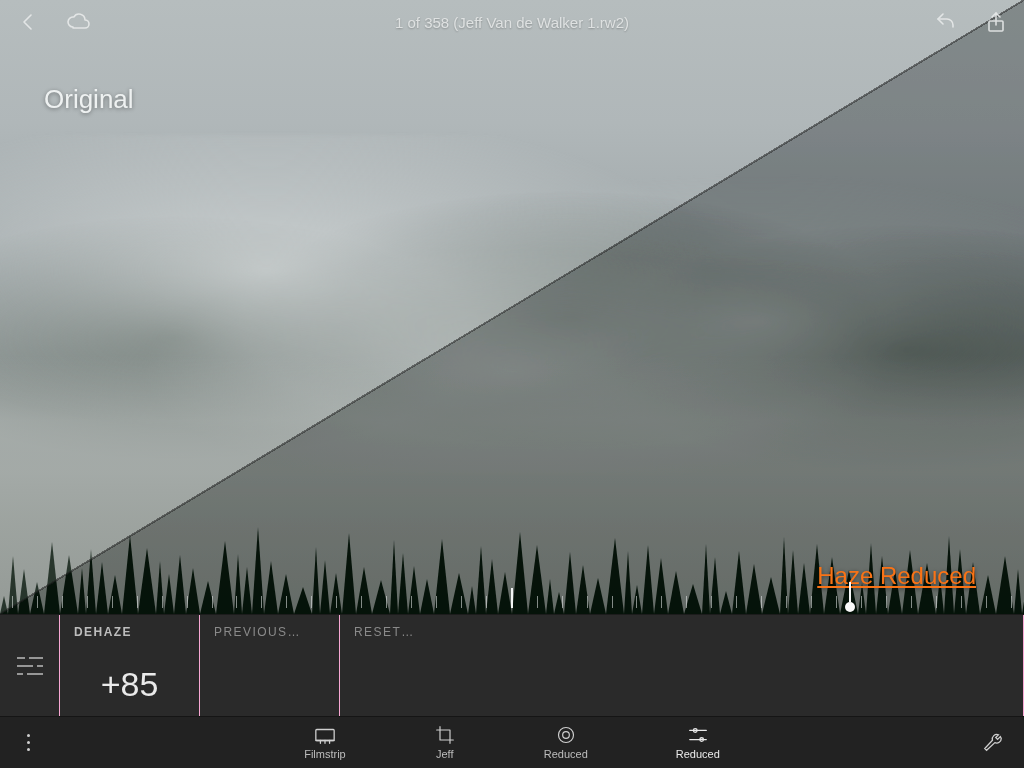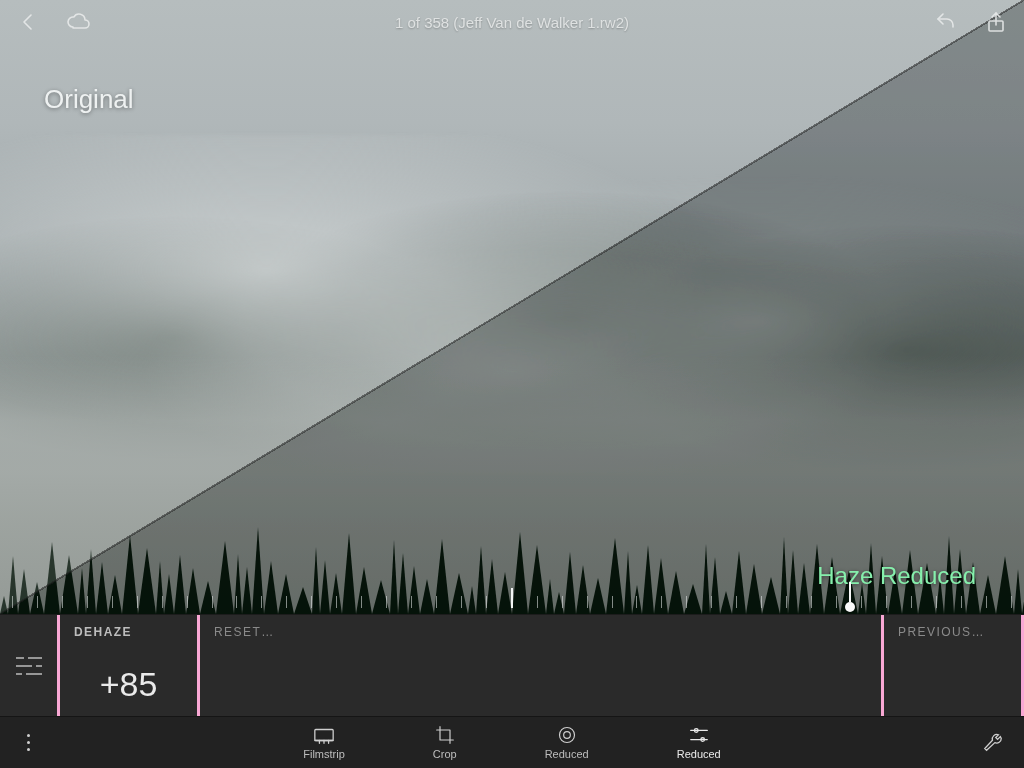--- a/index.html
+++ b/index.html
@@ -85,22 +85,23 @@
     pointer-events:none;
   }
 
   .label-original {
     position:absolute; left:44px; top:84px;
     color:#eef1f1; font-size:26px; font-weight:300;
     text-shadow: 0 1px 4px rgba(0,0,0,.4);
   }
   .label-reduced {
     position:absolute; right:48px; bottom:178px;
-    color:#86efac; font-size:24px; font-weight:300;
+    color:#f97316; font-size:24px; font-weight:300;
     text-shadow: 0 1px 4px rgba(0,0,0,.5);
+    text-decoration: underline;
   }
 
   
   .topbar {
     position:absolute; top:0; left:0; right:0; height:44px;
     display:flex; align-items:center; justify-content:center;
     color:#e6e8e8; font-size:15px; font-weight:300;
     pointer-events:none;
   }
   .topbar .title { opacity:.85; text-shadow:0 1px 2px rgba(0,0,0,.3); pointer-events:none;}
@@ -139,21 +140,21 @@
   }
 
   
   .panel {
     position:absolute; left:0; right:0; bottom:52px; height:102px;
     background:#2a2a2a;
     display:flex; align-items:stretch;
     border-top:1px solid #1c1c1c;
   }
   .panel .cell {
-    border-right:3px solid #f9a8d4;
+    border-right:1px solid #f9a8d4;
     display:flex; flex-direction:column; justify-content:space-between;
     padding:10px 14px 12px 14px;
     color:#c7c7c7;
   }
   .panel .list-toggle{
     width:60px; align-items:center; justify-content:center; padding:0;
   }
   .panel .list-toggle svg{ width:30px; height:22px; stroke:#c7c7c7; stroke-width:1.4; fill:none;}
   .cell .cap { font-size:12px; letter-spacing:.12em; font-weight:600; color:#bdbdbd;}
   .cell.dim .cap { color:#8a8a8a; font-weight:500;}
@@ -371,25 +372,25 @@
         <line x1="2" y1="11" x2="18" y2="11"></line>
           <line x1="22" y1="11" x2="28" y2="11"></line>
         <line x1="2" y1="19" x2="8" y2="19"></line>
           <line x1="12" y1="19" x2="28" y2="19"></line>
         </svg>
     </div>
     <div class="cell dehaze">
       <span class="cap">DEHAZE</span>
       <span class="big">+85</span>
     </div>
+    <div class="cell prev dim">
+      <span class="cap">PREVIOUS…</span>
+    </div>
     <div class="cell reset dim">
       <span class="cap">RESET…</span>
-    </div>
-    <div class="cell prev dim">
-      <span class="cap">PREVIOUS…</span>
     </div>
   </div>
 
   <div class="toolbar">
     <div class="more">
         <span></span>
         <span></span>
         <span></span>
       </div>
     <div class="tools">
@@ -401,21 +402,21 @@
             <line x1="12" y1="16" x2="12" y2="19"></line>
             <line x1="17" y1="16" x2="17" y2="19"></line>
           </svg>
         <span>Filmstrip</span>
       </div>
       <div class="tool">
         <svg viewBox="0 0 24 24">
             <path d="M6 2v16h16"></path>
             <path d="M2 6h16v16"></path>
           </svg>
-        <span>Crop</span>
+        <span>Jeff</span>
       </div>
       <div class="tool">
         <svg viewBox="0 0 24 24">
             <circle cx="12" cy="12" r="9"></circle>
             <circle cx="12" cy="12" r="4"></circle>
           </svg>
         <span>Reduced</span>
       </div>
       <div class="tool active">
         <svg viewBox="0 0 24 20">

